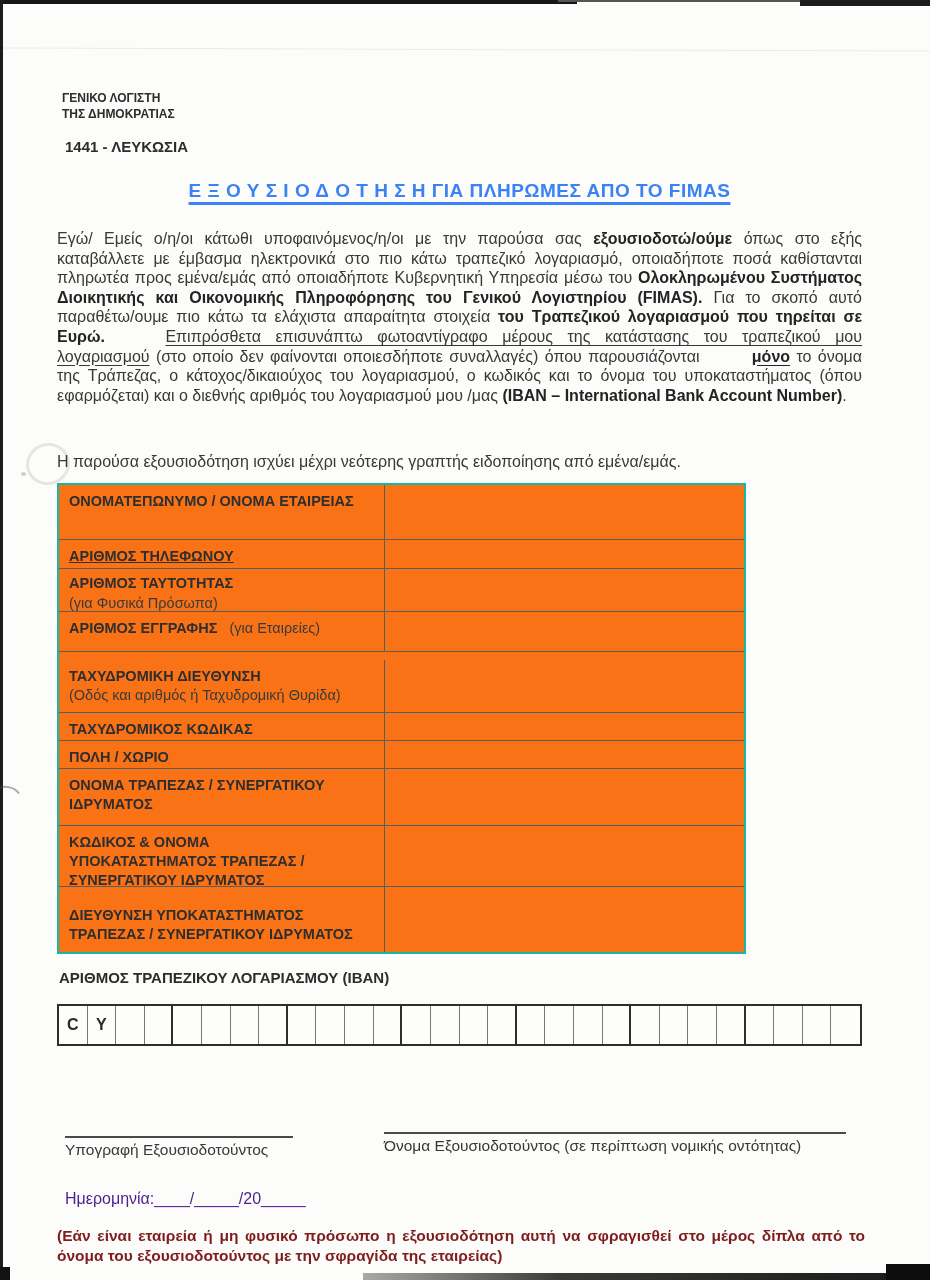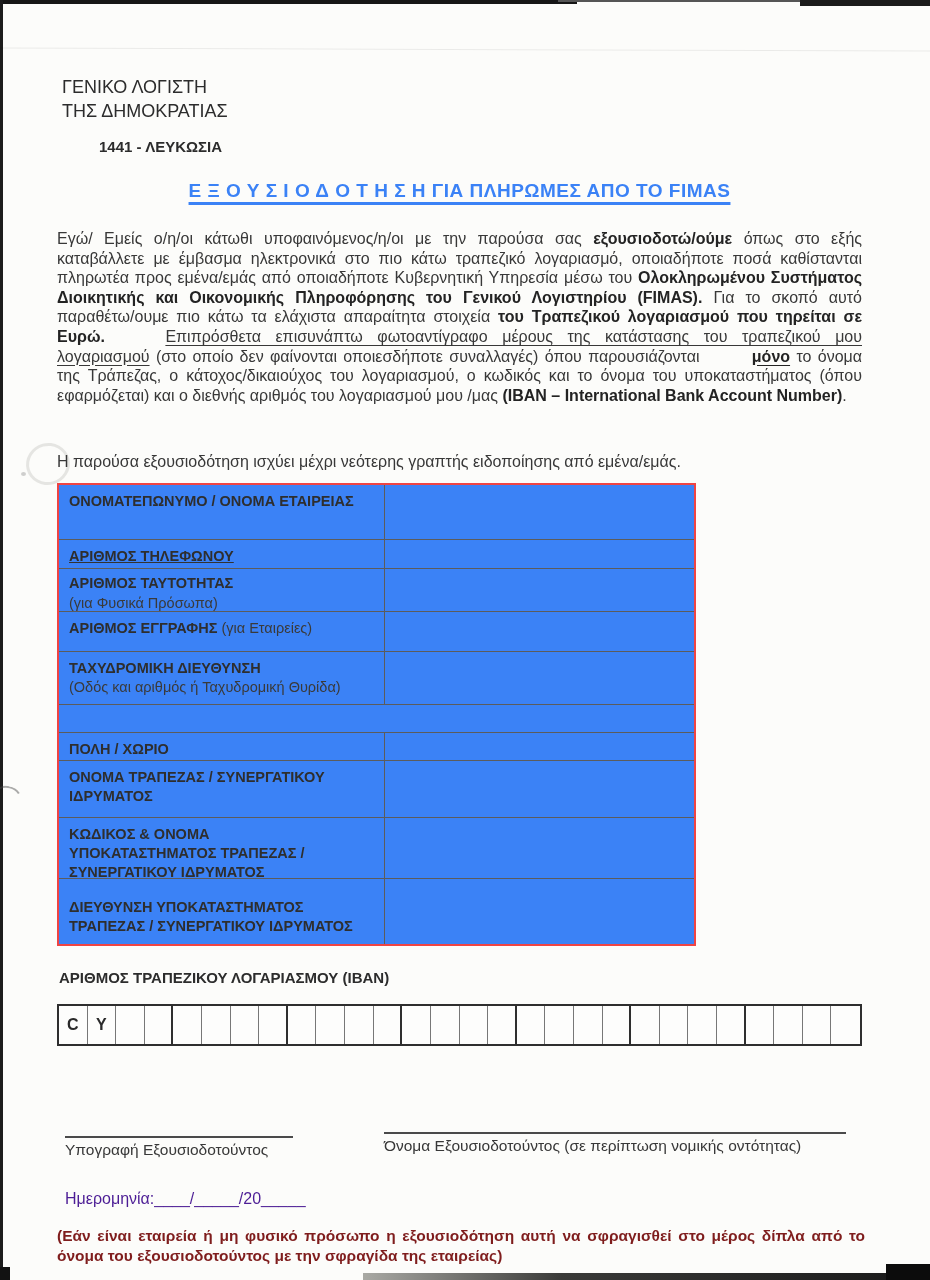--- a/index.html
+++ b/index.html
@@ -21,58 +21,58 @@
   .edge-left{position:absolute;top:0;left:0;width:3px;height:100%;background:#1c1c1c;}
   .scan-crease{position:absolute;top:49px;left:0;width:100%;height:1px;background:rgba(0,0,0,0.07);transform:rotate(0.18deg);}
   .edge-bottom{position:absolute;bottom:0;left:363px;right:0;height:7px;background:linear-gradient(to right,#a9a9a4,#3a3a38 35%,#181818);}
   .edge-bottom-left{position:absolute;bottom:0;left:0;width:10px;height:13px;background:#121212;}
   .corner-block{position:absolute;bottom:0;right:0;width:44px;height:16px;background:#0c0c0c;}
   .hole-mark{position:absolute;left:26px;top:443px;width:38px;height:36px;border:3px solid rgba(115,115,105,0.16);border-radius:50%;transform:rotate(-15deg);}
   .hole-dot{position:absolute;left:21px;top:472px;width:5px;height:4px;background:rgba(0,0,0,0.18);border-radius:50%;}
   .pen-curl{position:absolute;left:-8px;top:786px;width:26px;height:22px;border:2px solid transparent;border-top-color:rgba(70,70,70,0.45);border-radius:50%;transform:rotate(14deg);}
 
   
-  .hdr{position:absolute;top:76px;left:5px;font-size:18px;font-weight:normal;color:#2c2c2c;line-height:1.32;}
-  .postal{position:absolute;top:138px;left:8px;font-size:15px;font-weight:bold;color:#2c2c2c;margin-left:34px;}
+  .hdr{position:absolute;top:91px;left:5px;font-size:12px;font-weight:bold;color:#2c2c2c;line-height:1.32;}
+  .postal{position:absolute;top:138px;left:8px;font-size:15px;font-weight:bold;color:#2c2c2c;}
   .title{
     position:absolute;top:180px;left:0;width:100%;
     text-align:center;font-size:19px;font-weight:bold;color:#3b82f6;
     letter-spacing:0.5px;
   }
   .title span{
     text-decoration:underline;
     text-decoration-thickness:2.5px;
     text-underline-offset:5px;
   }
 
   
   .para{position:absolute;left:0;width:805px;font-size:16px;line-height:19.6px;text-align:justify;color:#383838;}
   .p1{top:229px;}
   .p3{top:452px;text-align:left;}
   .b{font-weight:bold;color:#232323;}
   .u{text-decoration:underline;text-underline-offset:3px;margin-left:46px;}
 
   
-  .dtable{position:absolute;top:483px;left:0;width:639px;border:2px solid #ef4444;box-sizing:border-box;background:#3b82f6;}
+  .dtable{position:absolute;top:483px;left:0;width:689px;border:2px solid #14b8a6;box-sizing:border-box;background:#f97316;}
   .t-row{display:flex;border-bottom:1px solid #5c5c5c;box-sizing:border-box;}
   .t-row:last-child{border-bottom:none;}
   .t-row:nth-child(1){height:55px;}
   .t-row:nth-child(2){height:29px;text-decoration:underline;}
   .t-row:nth-child(3){height:43px;align-items:center;}
   .t-row:nth-child(4){height:40px;}
-  .t-row:nth-child(5){height:53px;}
+  .t-row:nth-child(5){height:53px;margin-top:8px;}
   .t-row:nth-child(6){height:28px;}
   .t-row:nth-child(7){height:28px;}
   .t-row:nth-child(8){height:57px;}
   .t-row:nth-child(9){height:61px;}
   .t-row:nth-child(10){height:65px;gap:37px;}
   .t-label{width:326px;border-right:1px solid #5c5c5c;box-sizing:border-box;padding:7px 8px 0 10px;font-size:14.5px;line-height:1.32;color:#2e2e2e;}
   .t-row:nth-child(10) .t-label{padding-top:19px;}
   .t-label .lbl{font-weight:bold;white-space:pre-line;}
-  .t-label .sfx{font-weight:normal;color:#3a3a3a;}
+  .t-label .sfx{font-weight:normal;color:#3a3a3a;margin-left:8px;}
   .t-label .sub{font-weight:normal;color:#3a3a3a;}
   .t-value{flex:1;}
 
   
   .iban-label{position:absolute;top:969px;left:2px;font-size:15px;font-weight:bold;color:#2c2c2c;}
   .iban-grid{
     position:absolute;top:1004px;left:0;width:805px;height:42px;
     display:grid;grid-template-columns:repeat(28,1fr);
     border:2px solid #2e2e2e;box-sizing:border-box;background:#fdfdfc;
   }
@@ -139,20 +139,21 @@
         </div>
         <div class="t-row">
           <div class="t-label"><span class="lbl">ΑΡΙΘΜΟΣ ΕΓΓΡΑΦΗΣ</span><span class="sfx"> (για Εταιρείες)</span></div>
           <div class="t-value"></div>
         </div>
         <div class="t-row">
           <div class="t-label"><span class="lbl">ΤΑΧΥΔΡΟΜΙΚΗ ΔΙΕΥΘΥΝΣΗ</span><div class="sub">(Οδός και αριθμός ή Ταχυδρομική Θυρίδα)</div></div>
           <div class="t-value"></div>
         </div>
         <div class="t-row">
+          <div class="t-label"><span class="lbl">ΤΑΧΥΔΡΟΜΙΚΟΣ ΚΩΔΙΚΑΣ</span></div>
           <div class="t-value"></div>
         </div>
         <div class="t-row">
           <div class="t-label"><span class="lbl">ΠΟΛΗ / ΧΩΡΙΟ</span></div>
           <div class="t-value"></div>
         </div>
         <div class="t-row">
           <div class="t-label"><span class="lbl">ΟΝΟΜΑ ΤΡΑΠΕΖΑΣ / ΣΥΝΕΡΓΑΤΙΚΟΥ
 ΙΔΡΥΜΑΤΟΣ</span></div>
           <div class="t-value"></div>

